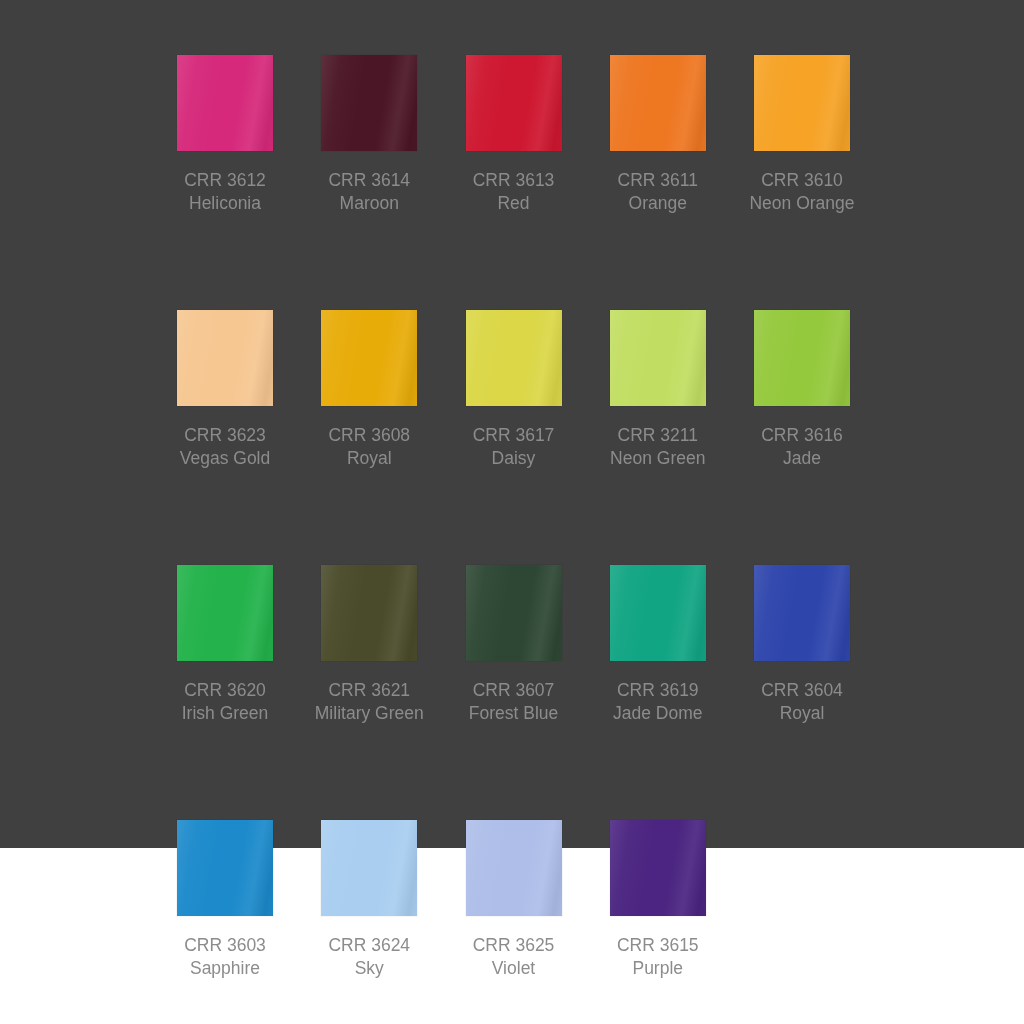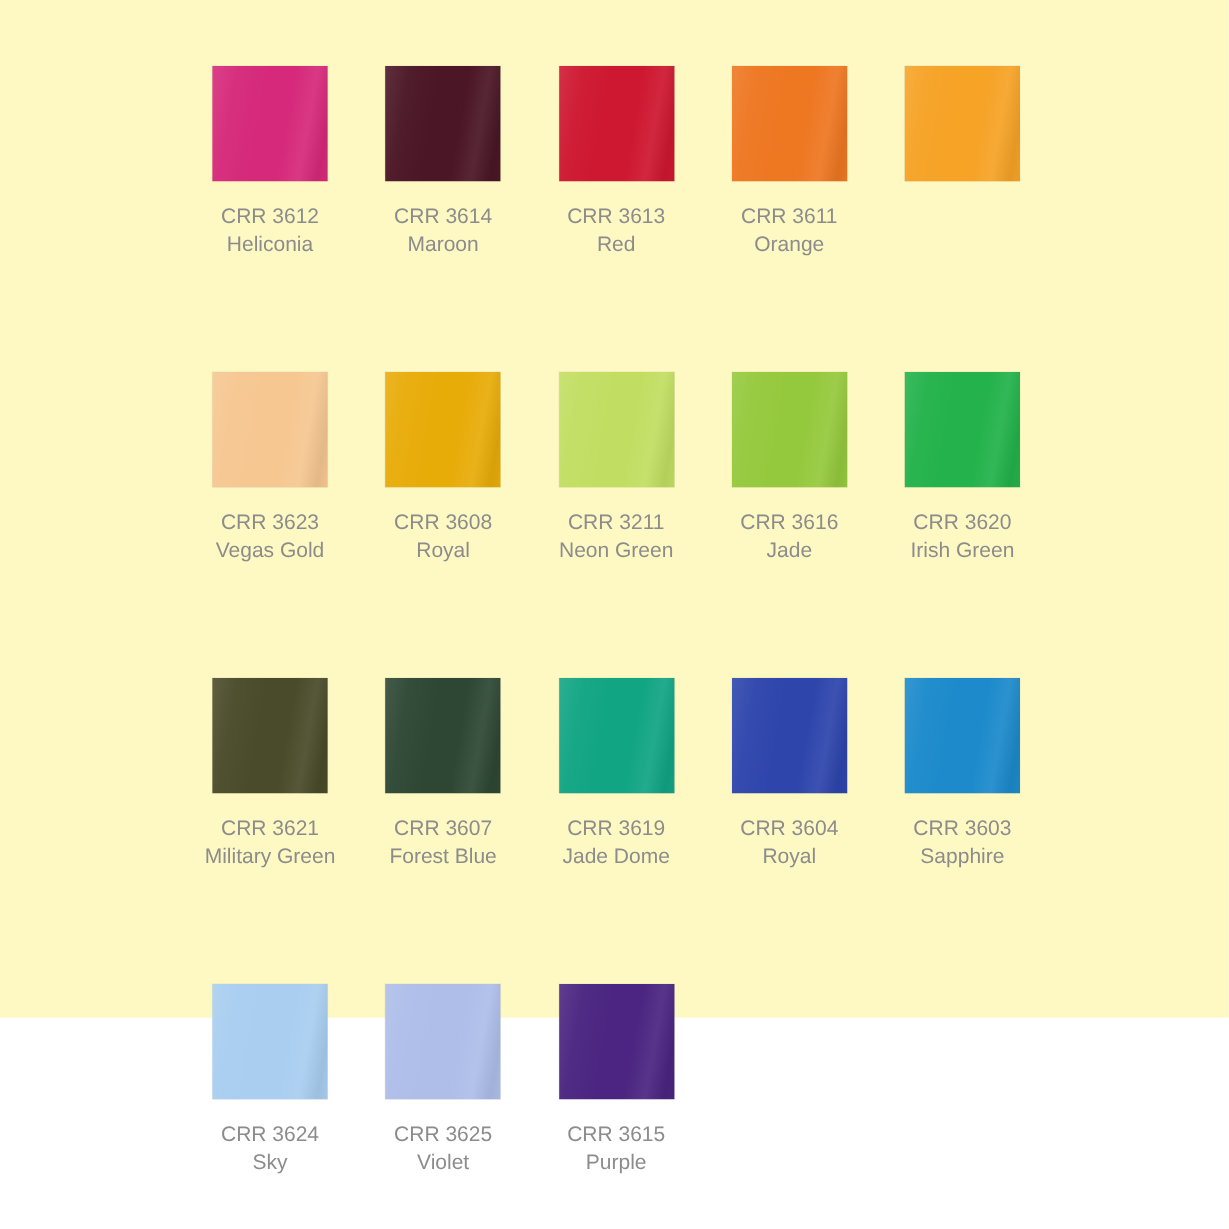--- a/index.html
+++ b/index.html
@@ -10,21 +10,21 @@
   body {
     width: 1024px;
     height: 1024px;
     font-family: "Liberation Sans", sans-serif;
     overflow: hidden;
   }
   #sheet {
     position: relative;
     width: 1024px;
     height: 848px;
-    background: #fef9c3;
+    background: #404040;
   }
   #grid {
     position: absolute;
     left: 177px;
     top: 55px;
     width: 673px;
     display: grid;
     grid-template-columns: repeat(5, 96px);
     grid-column-gap: 48.25px;
     grid-row-gap: 95px;
@@ -109,37 +109,50 @@
         </div>
         <div class="caption">
           <span class="code">CRR 3611</span>
           <span class="cname">Orange</span>
         </div>
       </div>
       <div class="swatch-cell">
         <div class="chip" style="background: rgb(246, 163, 38);">
           <div class="sheen"></div>
         </div>
+        <div class="caption">
+          <span class="code">CRR 3610</span>
+          <span class="cname">Neon Orange</span>
+        </div>
       </div>
       <div class="swatch-cell">
         <div class="chip" style="background: rgb(246, 199, 145);">
           <div class="sheen"></div>
         </div>
         <div class="caption">
           <span class="code">CRR 3623</span>
           <span class="cname">Vegas Gold</span>
         </div>
       </div>
       <div class="swatch-cell">
         <div class="chip" style="background: rgb(232, 172, 9);">
           <div class="sheen"></div>
         </div>
         <div class="caption">
           <span class="code">CRR 3608</span>
           <span class="cname">Royal</span>
+        </div>
+      </div>
+      <div class="swatch-cell">
+        <div class="chip" style="background: rgb(219, 215, 71);">
+          <div class="sheen"></div>
+        </div>
+        <div class="caption">
+          <span class="code">CRR 3617</span>
+          <span class="cname">Daisy</span>
         </div>
       </div>
       <div class="swatch-cell">
         <div class="chip" style="background: rgb(194, 222, 98);">
           <div class="sheen"></div>
         </div>
         <div class="caption">
           <span class="code">CRR 3211</span>
           <span class="cname">Neon Green</span>
         </div>

